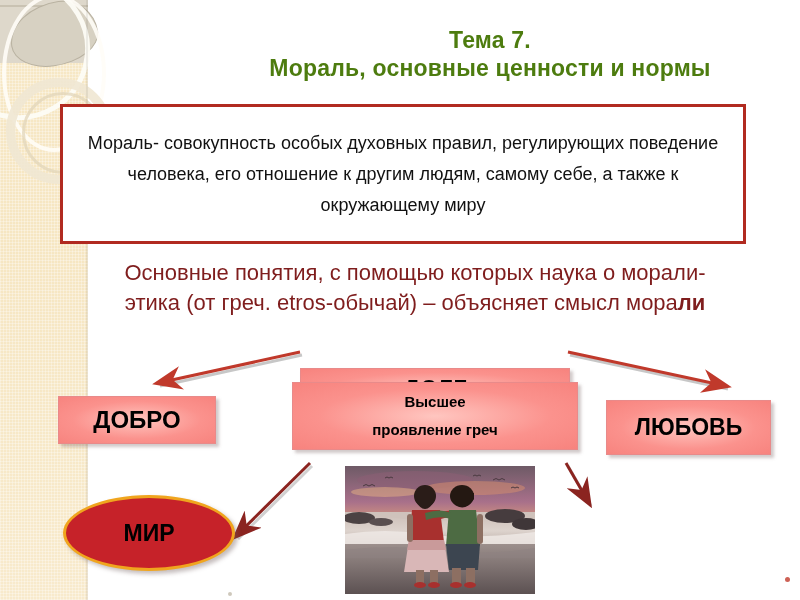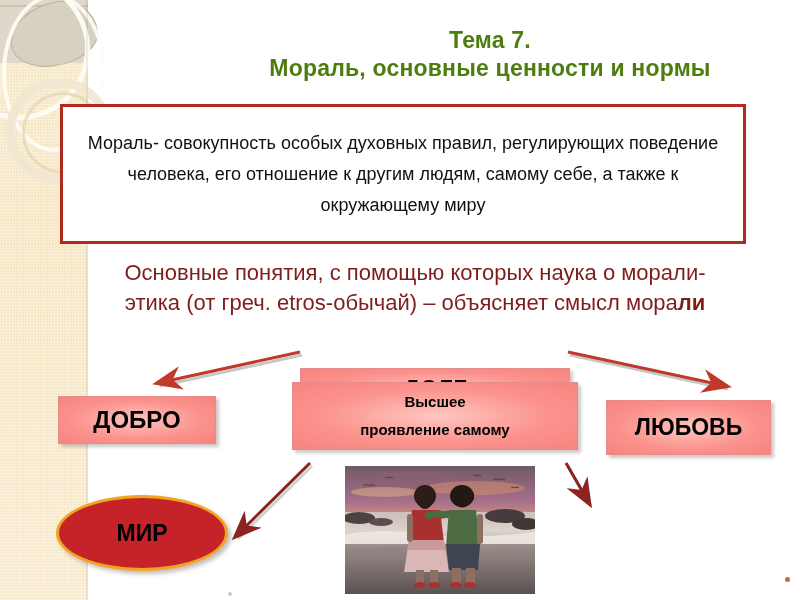--- a/index.html
+++ b/index.html
@@ -182,21 +182,21 @@
     background: #c62229;
     border-radius: 50%;
     box-shadow: 3px 3px 4px rgba(110,90,90,.4);
     display: flex;
     align-items: center;
     justify-content: center;
     color: #000000;
     font-weight: bold;
     font-size: 23px;
   }
-  .ell-mir { left: 56px; top: 495px; width: 172px; height: 76px; }
+  .ell-mir { left: 63px; top: 495px; width: 172px; height: 76px; }
   .ell-lub { left: 575px; top: 487px; width: 188px; height: 84px; }
 
   
   .photo {
     position: absolute;
     left: 345px; top: 466px;
     width: 190px; height: 128px;
     overflow: hidden;
     background: #2a2026;
   }
@@ -291,21 +291,21 @@
     <span>ДОЛГ</span>
   </div>
 
   <div class="pbox pbox-dobro">
     <span>ДОБРО</span>
   </div>
 
   <div class="pbox pbox-center">
     <span>
       <span>Высшее</span><br>
-      <span>проявление самому</span>
+      <span>проявление греч</span>
     </span>
   </div>
 
   <div class="pbox pbox-sovest">
     <span>ЛЮБОВЬ</span>
   </div>
 
   <div class="ell ell-mir">
     <span>МИР</span>
   </div>

